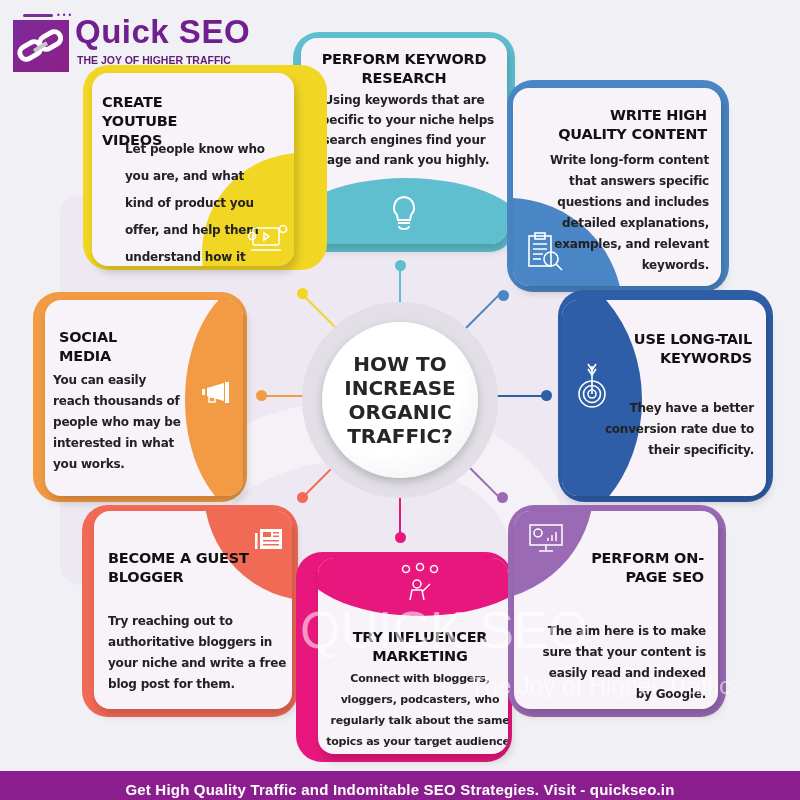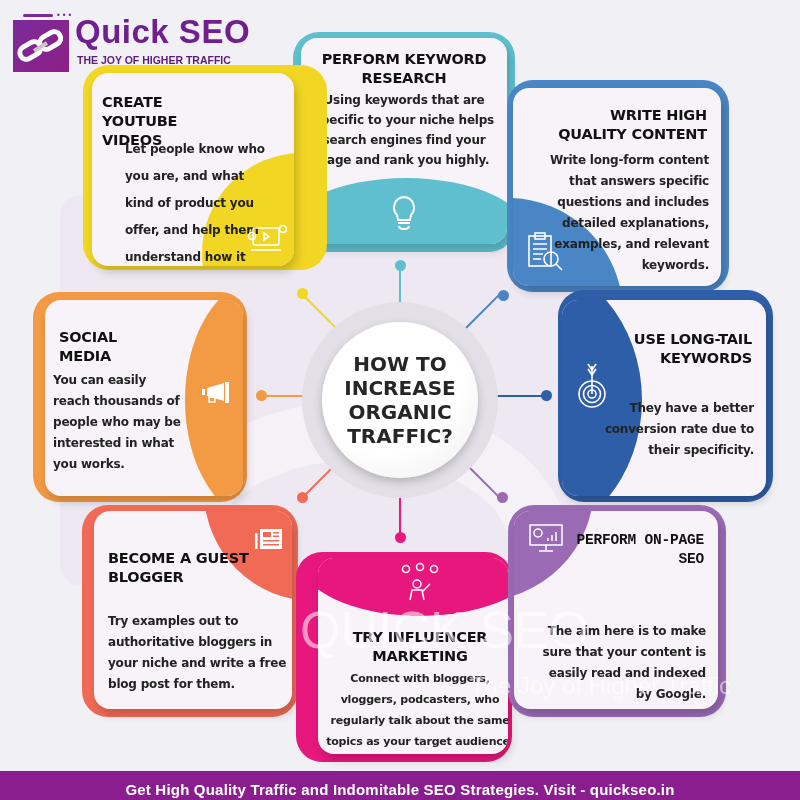--- a/index.html
+++ b/index.html
@@ -206,21 +206,21 @@
       </g>
     </svg>
   </div>
 </div>
 
 <div class="card" style="left:82px;top:505px;width:216px;height:212px;">
   <div class="frame" style="background:#f06a55;"></div>
   <div class="inner" style="left:12px;top:6px;width:198px;height:198px;">
     <div style="position:absolute;left:110px;top:-130px;width:220px;height:220px;border-radius:50%;background:#f06a55;"></div>
     <div class="title" style="position:absolute;left:14px;top:38px;width:150px;">BECOME A GUEST BLOGGER</div>
-    <div class="body" style="position:absolute;left:14px;top:100px;width:180px;line-height:21px;">Try examples out to authoritative bloggers in your niche and write a free blog post for them.</div>
+    <div class="body" style="position:absolute;left:14px;top:100px;width:180px;line-height:21px;">Try reaching out to authoritative bloggers in your niche and write a free blog post for them.</div>
     <svg class="icon-svg" style="left:160px;top:16px;" width="30" height="24" viewBox="0 0 30 24">
       <g fill="#fff">
           <rect x="1" y="6" width="2.5" height="16"></rect>
           <rect x="6" y="2" width="22" height="20"></rect>
         </g>
       <g fill="#f06a55">
           <rect x="9" y="5" width="8" height="5"></rect>
           <rect x="19" y="5" width="6" height="1.5"></rect>
           <rect x="19" y="8.5" width="6" height="1.5"></rect>
           <rect x="9" y="13" width="16" height="1.5"></rect>
@@ -254,21 +254,21 @@
     <div style="position:absolute;left:-150px;top:-140px;width:230px;height:230px;border-radius:50%;background:#9b6ab5;"></div>
     <svg class="icon-svg" style="left:14px;top:12px;" width="36" height="32" viewBox="0 0 36 32">
       <g fill="none" stroke="#fff" stroke-width="1.5">
         <rect x="2" y="2" width="32" height="20"></rect>
           <line x1="18" y1="22" x2="18" y2="27"></line>
           <line x1="11" y1="28" x2="25" y2="28"></line>
         <circle cx="10" cy="10" r="4"></circle>
           <path d="M20 18 V15 M24 18 V12 M28 18 V9"></path>
       </g>
     </svg>
-    <div class="title" style="position:absolute;right:14px;top:20px;width:150px;text-align:right;font-family:Liberation Mono, monospace;">PERFORM ON-PAGE SEO</div>
+    <div class="title" style="position:absolute;right:14px;top:38px;width:150px;text-align:right;">PERFORM ON-PAGE SEO</div>
     <div class="body" style="position:absolute;right:12px;top:110px;width:176px;text-align:right;line-height:21px;">The aim here is to make sure that your content is easily read and indexed by Google.</div>
   </div>
 </div>
 
 <div class="watermark" style="left:300px;top:600px;font-size:52px;">QUICK SEO</div>
 <div class="watermark" style="left:470px;top:672px;font-size:24px;">The Joy of Higher Traffic</div>
 
 <div class="footer">
   <span>Get High Quality Traffic and Indomitable SEO Strategies. Visit - quickseo.in</span>
 </div>

